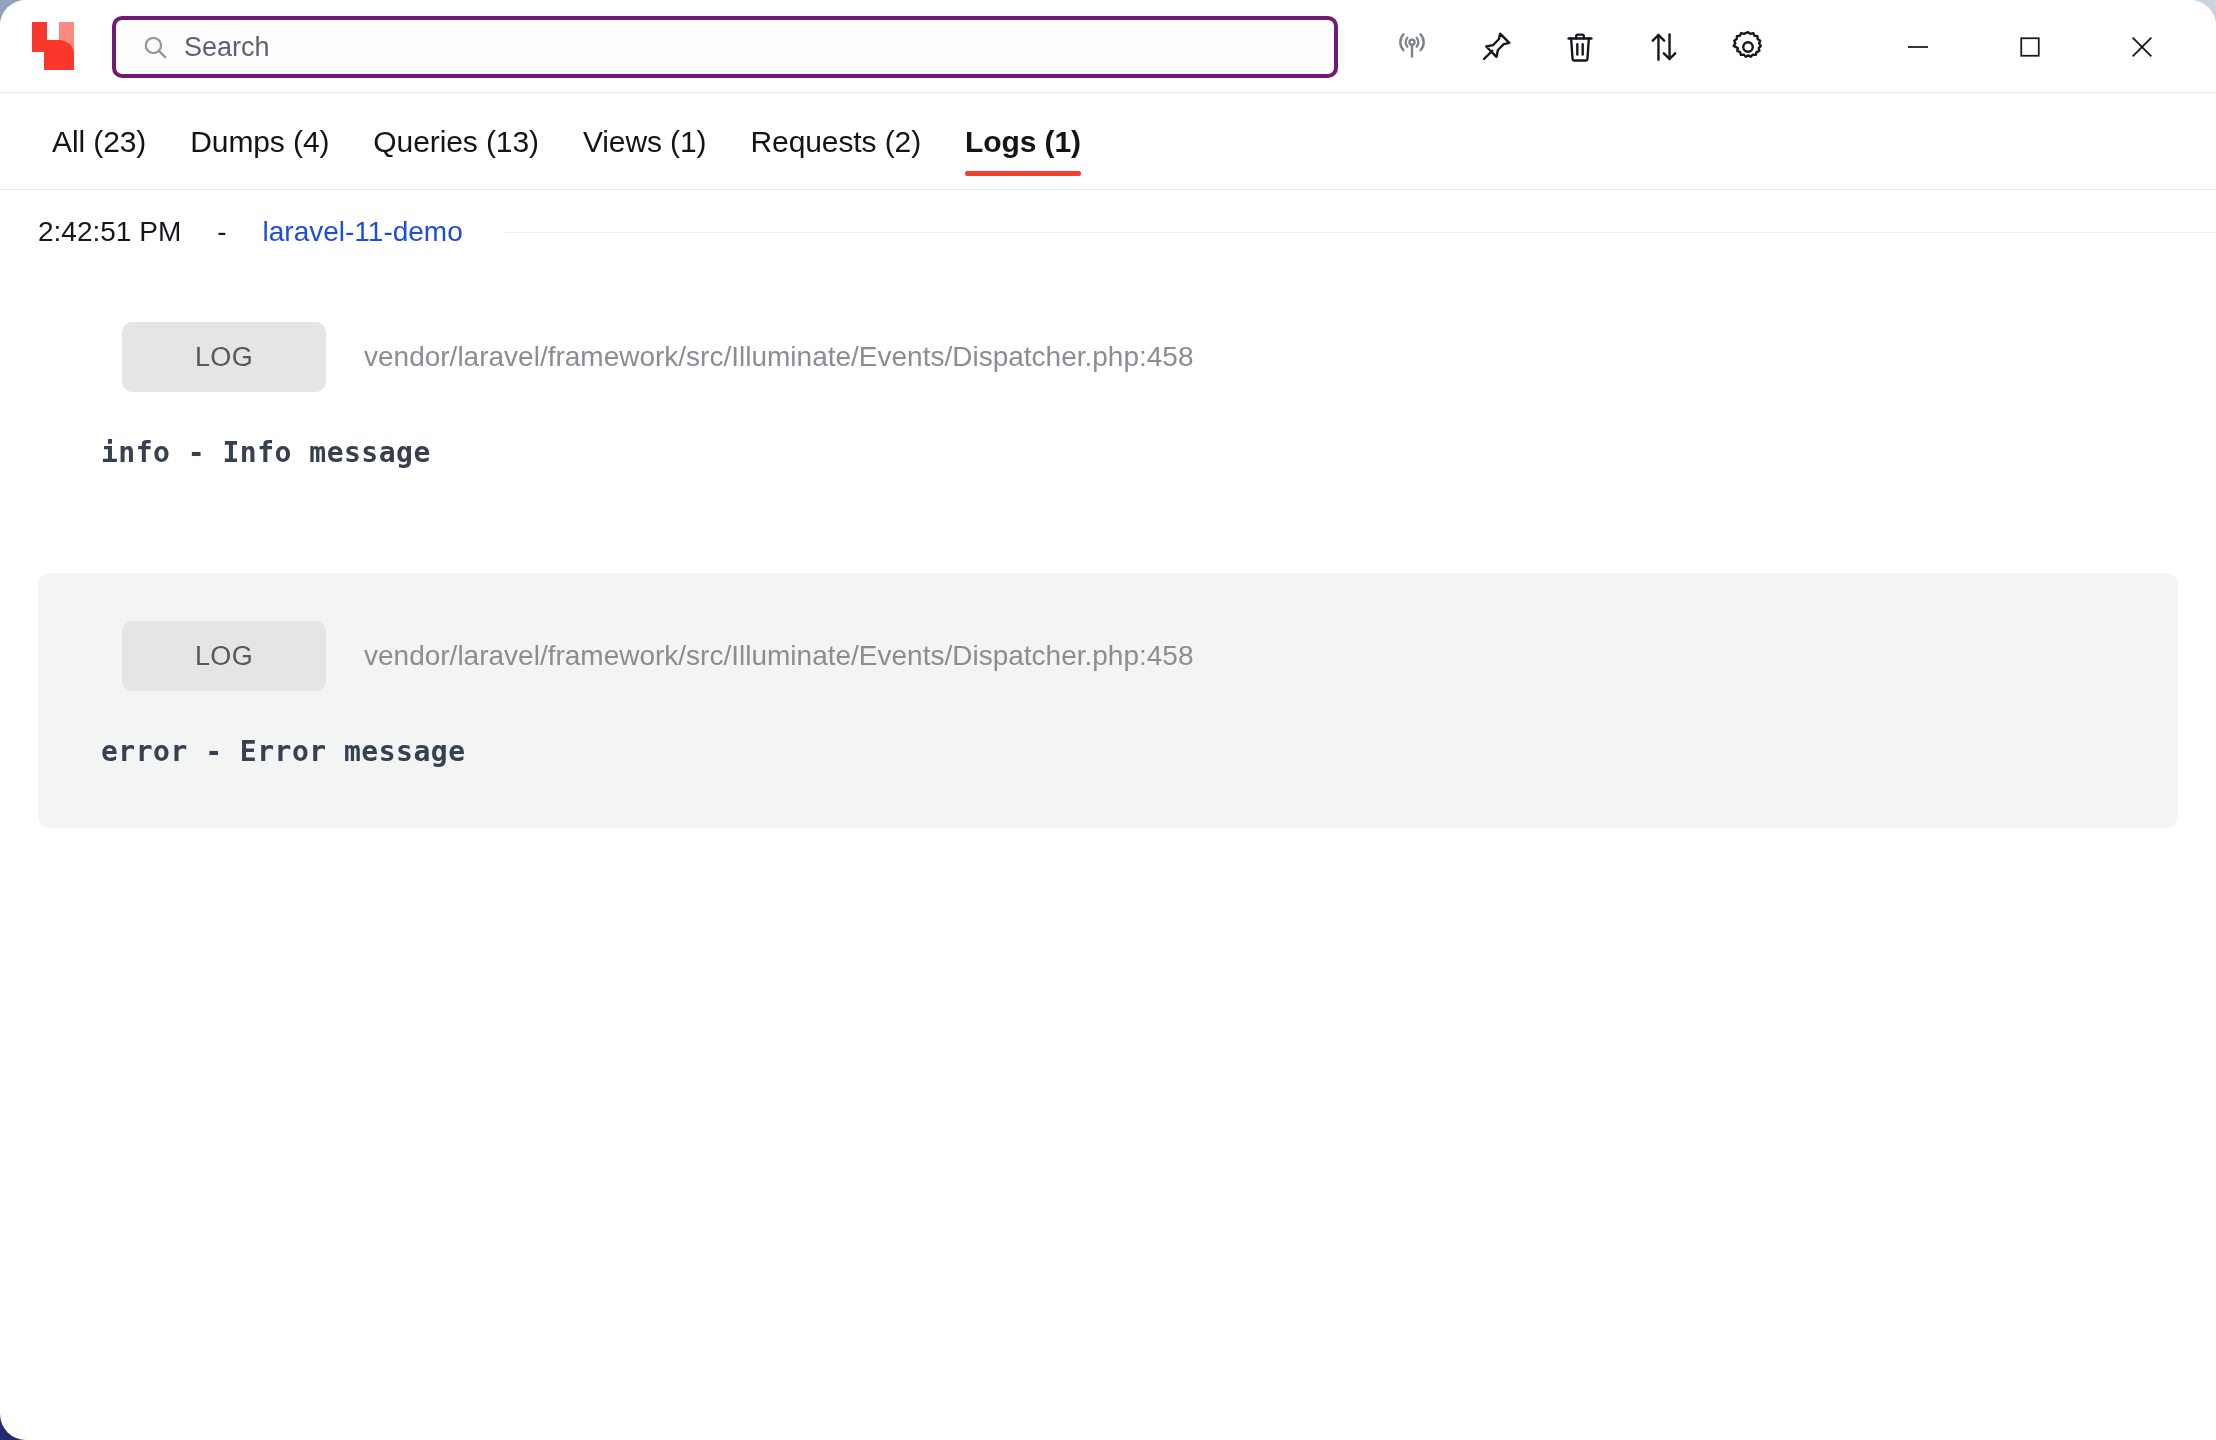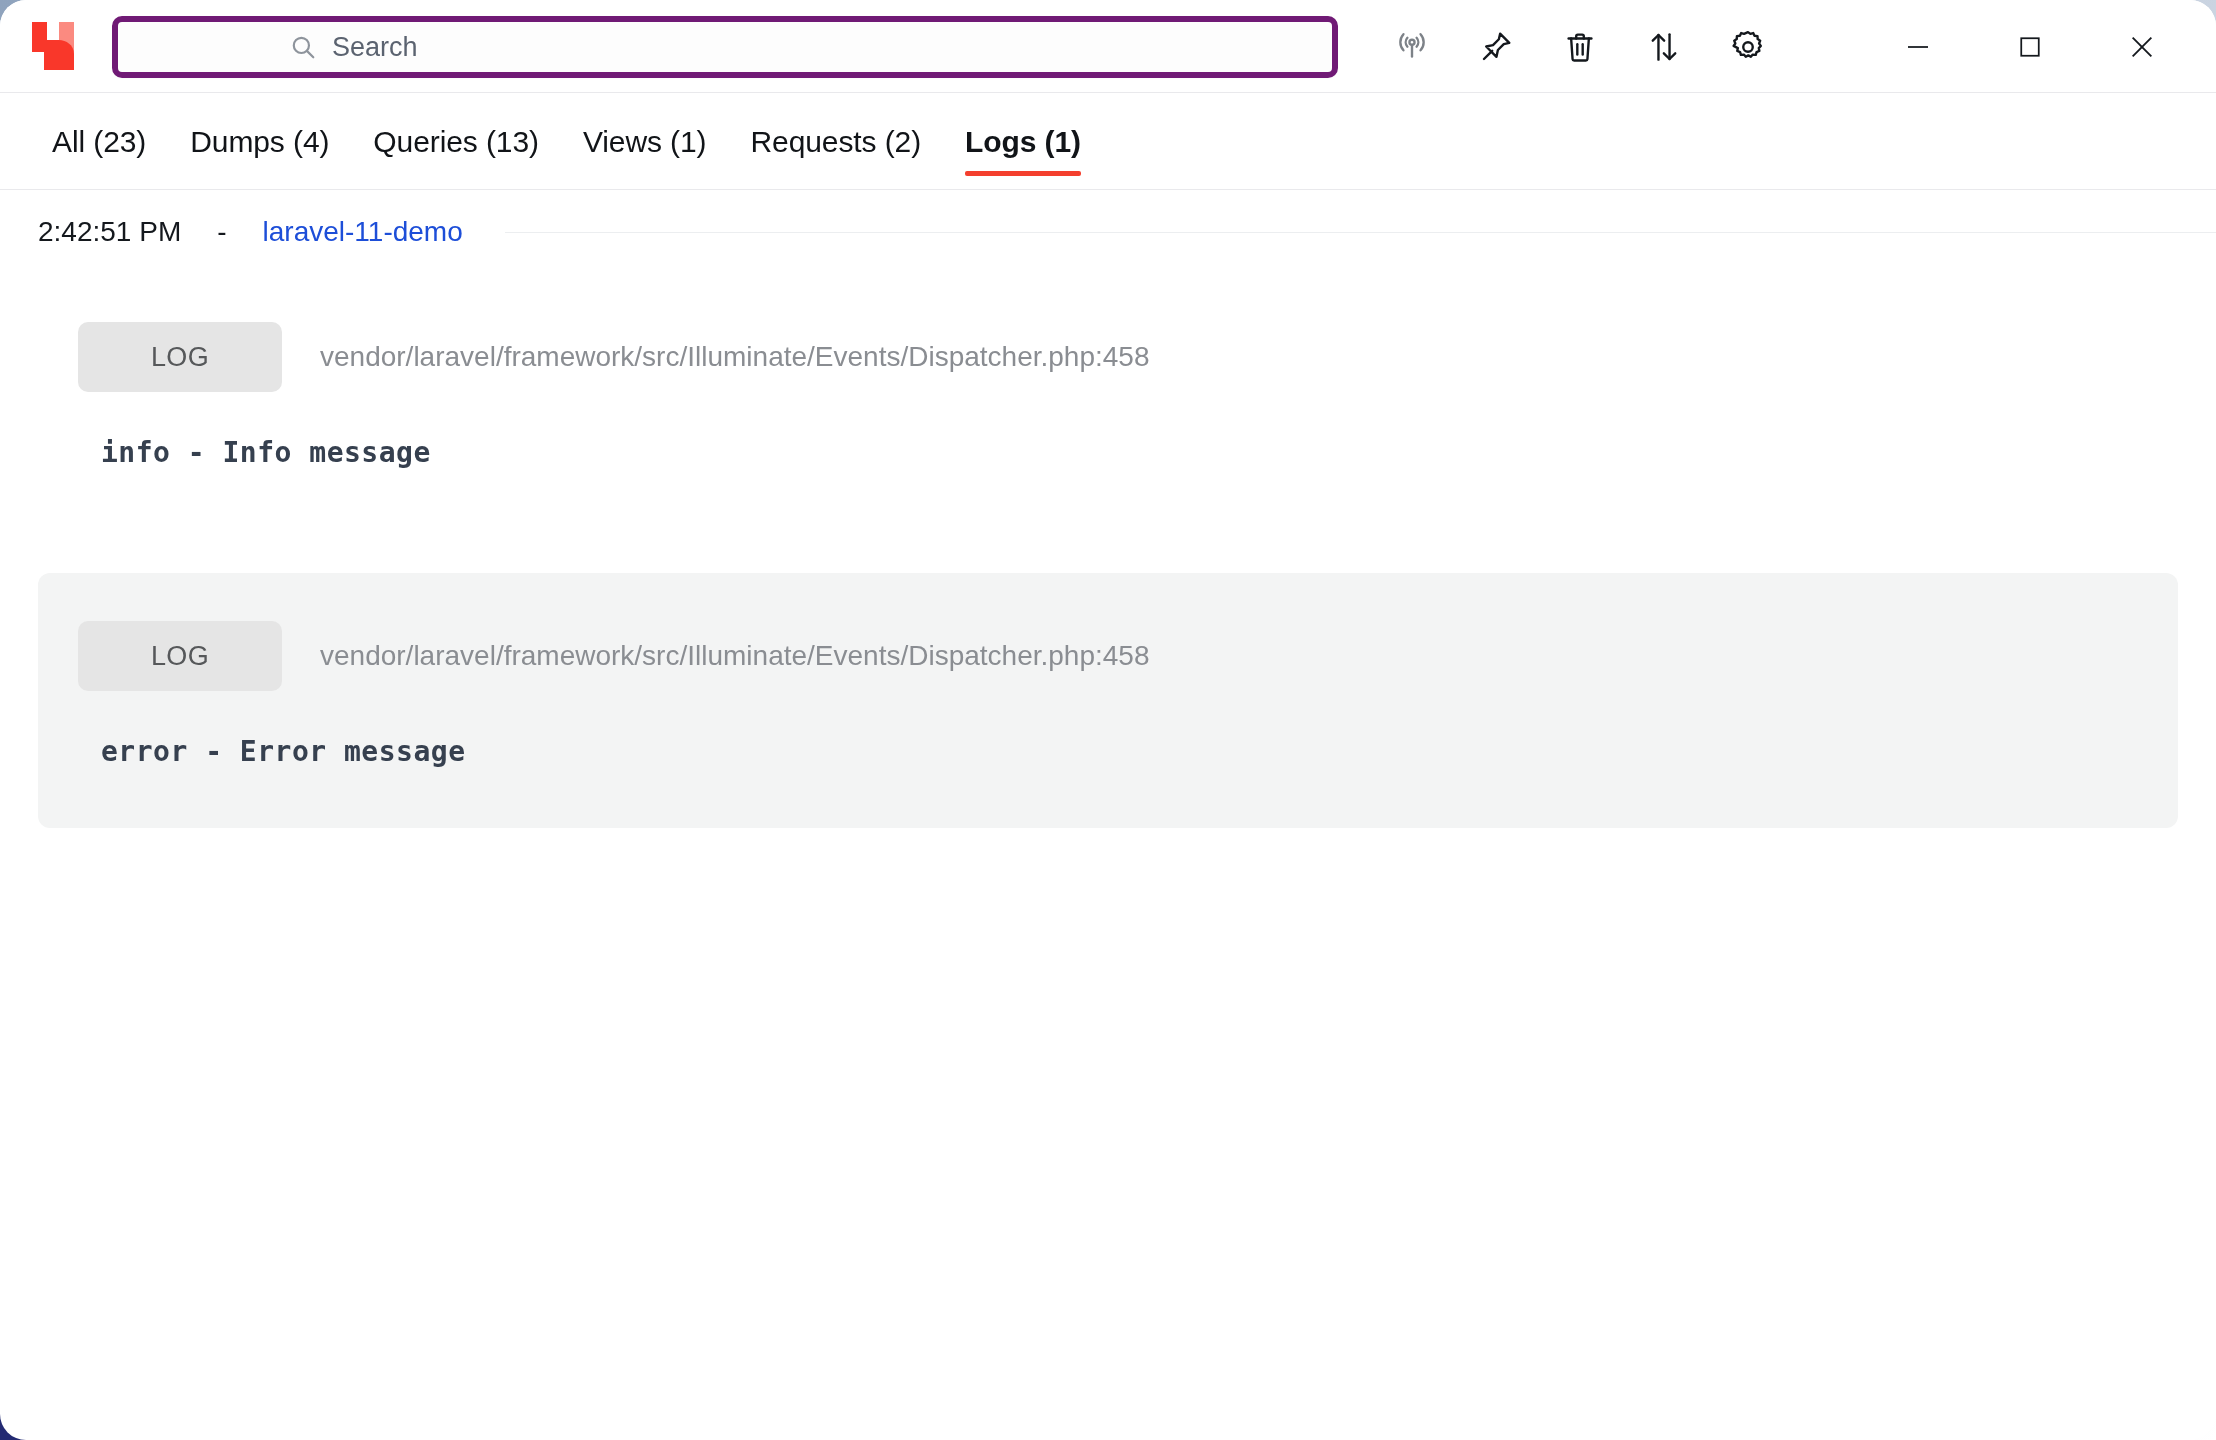--- a/index.html
+++ b/index.html
@@ -47,27 +47,26 @@
     height: 48px;
   }
 
   #search-box {
     position: absolute;
     left: 112px;
     top: 16px;
     width: 1226px;
     height: 62px;
     background: #fdfdfd;
-    border: 6px solid #701a75;
+    border: 4px solid #701a75;
     border-radius: 10px;
     display: flex;
     align-items: center;
     padding-left: 26px;
     box-shadow: 0 1px 2px rgba(0,0,0,0.025);
-    justify-content: flex-end;
   }
   #search-box .mag { width: 26px; height: 26px; flex: 0 0 auto; }
   #search-input {
     border: none;
     outline: none;
     background: transparent;
     margin-left: 16px;
     font-family: "Liberation Sans", sans-serif;
     font-size: 27px;
     color: #5b6370;
@@ -171,21 +170,21 @@
   #entries { padding: 0; }
 
   .entry {
     margin: 0 38px 0 38px;
     border-radius: 12px;
     padding: 48px 0 60px 40px;
   }
   .entry.shaded { background: #f3f4f4; }
   .entry.plain { background: transparent; }
 
-  .entry-top { display: flex; align-items: center; }
+  .entry-top { display: flex; align-items: center; margin-left: 44px; }
   .badge {
     width: 204px;
     height: 70px;
     background: #e5e5e5;
     border-radius: 10px;
     display: flex;
     align-items: center;
     justify-content: center;
     font-size: 27px;
     color: #56585a;

